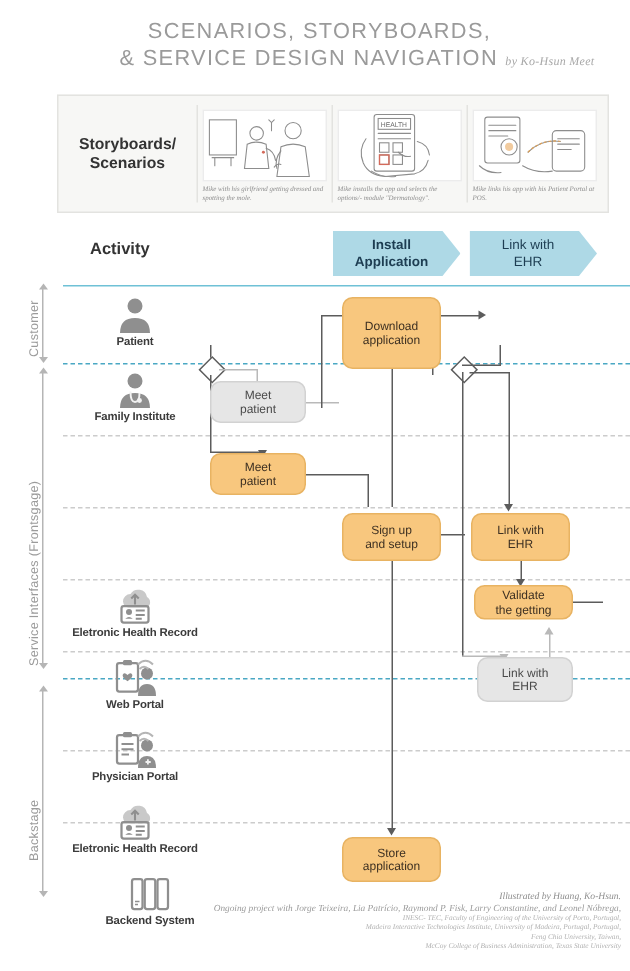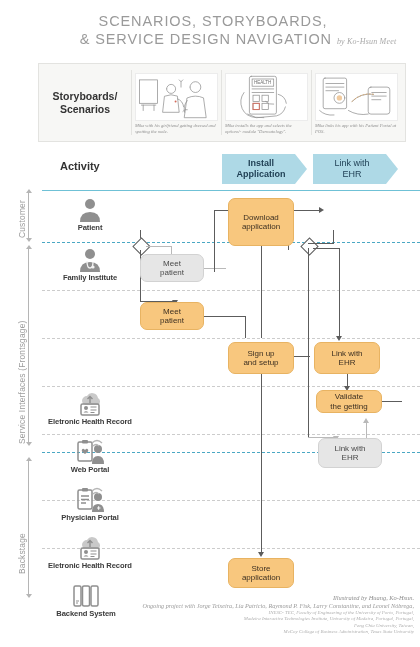--- a/index.html
+++ b/index.html
@@ -291,21 +291,21 @@
           <path d="M15 12 v-6 M12.5 8 l2.5 -2.5 l2.5 2.5" stroke="#8f8f8f" stroke-width="1.4" fill="none"></path>
           <rect x="6" y="13" width="18" height="11" rx="1.5" fill="none" stroke="#8f8f8f" stroke-width="1.5"></rect>
           <circle cx="11" cy="17" r="2" fill="#8f8f8f"></circle>
           <path d="M8.5 21.5 q2.5 -2.5 5 0" fill="#8f8f8f"></path>
           <path d="M15.5 16 h6 M15.5 19 h6 M15.5 21.5 h4" stroke="#8f8f8f" stroke-width="1.2"></path>
         </svg>
       </div>
       <div class="nm">Eletronic Health Record</div>
     </div>
 
-    <div class="actor" style="left:38px;top:396px;">
+    <div class="actor" style="left:52px;top:396px;">
       <div class="ic">
         <svg width="30" height="24" viewBox="0 0 30 24">
           <rect x="3" y="2" width="7" height="20" rx="1.5" fill="none" stroke="#8f8f8f" stroke-width="1.5"></rect>
           <rect x="11.5" y="2" width="7" height="20" rx="1.5" fill="none" stroke="#8f8f8f" stroke-width="1.5"></rect>
           <rect x="20" y="2" width="7" height="20" rx="1.5" fill="none" stroke="#8f8f8f" stroke-width="1.5"></rect>
           <path d="M5 17 h3 M5 19 h2" stroke="#8f8f8f" stroke-width="1"></path>
         </svg>
       </div>
       <div class="nm">Backend System</div>
     </div>

